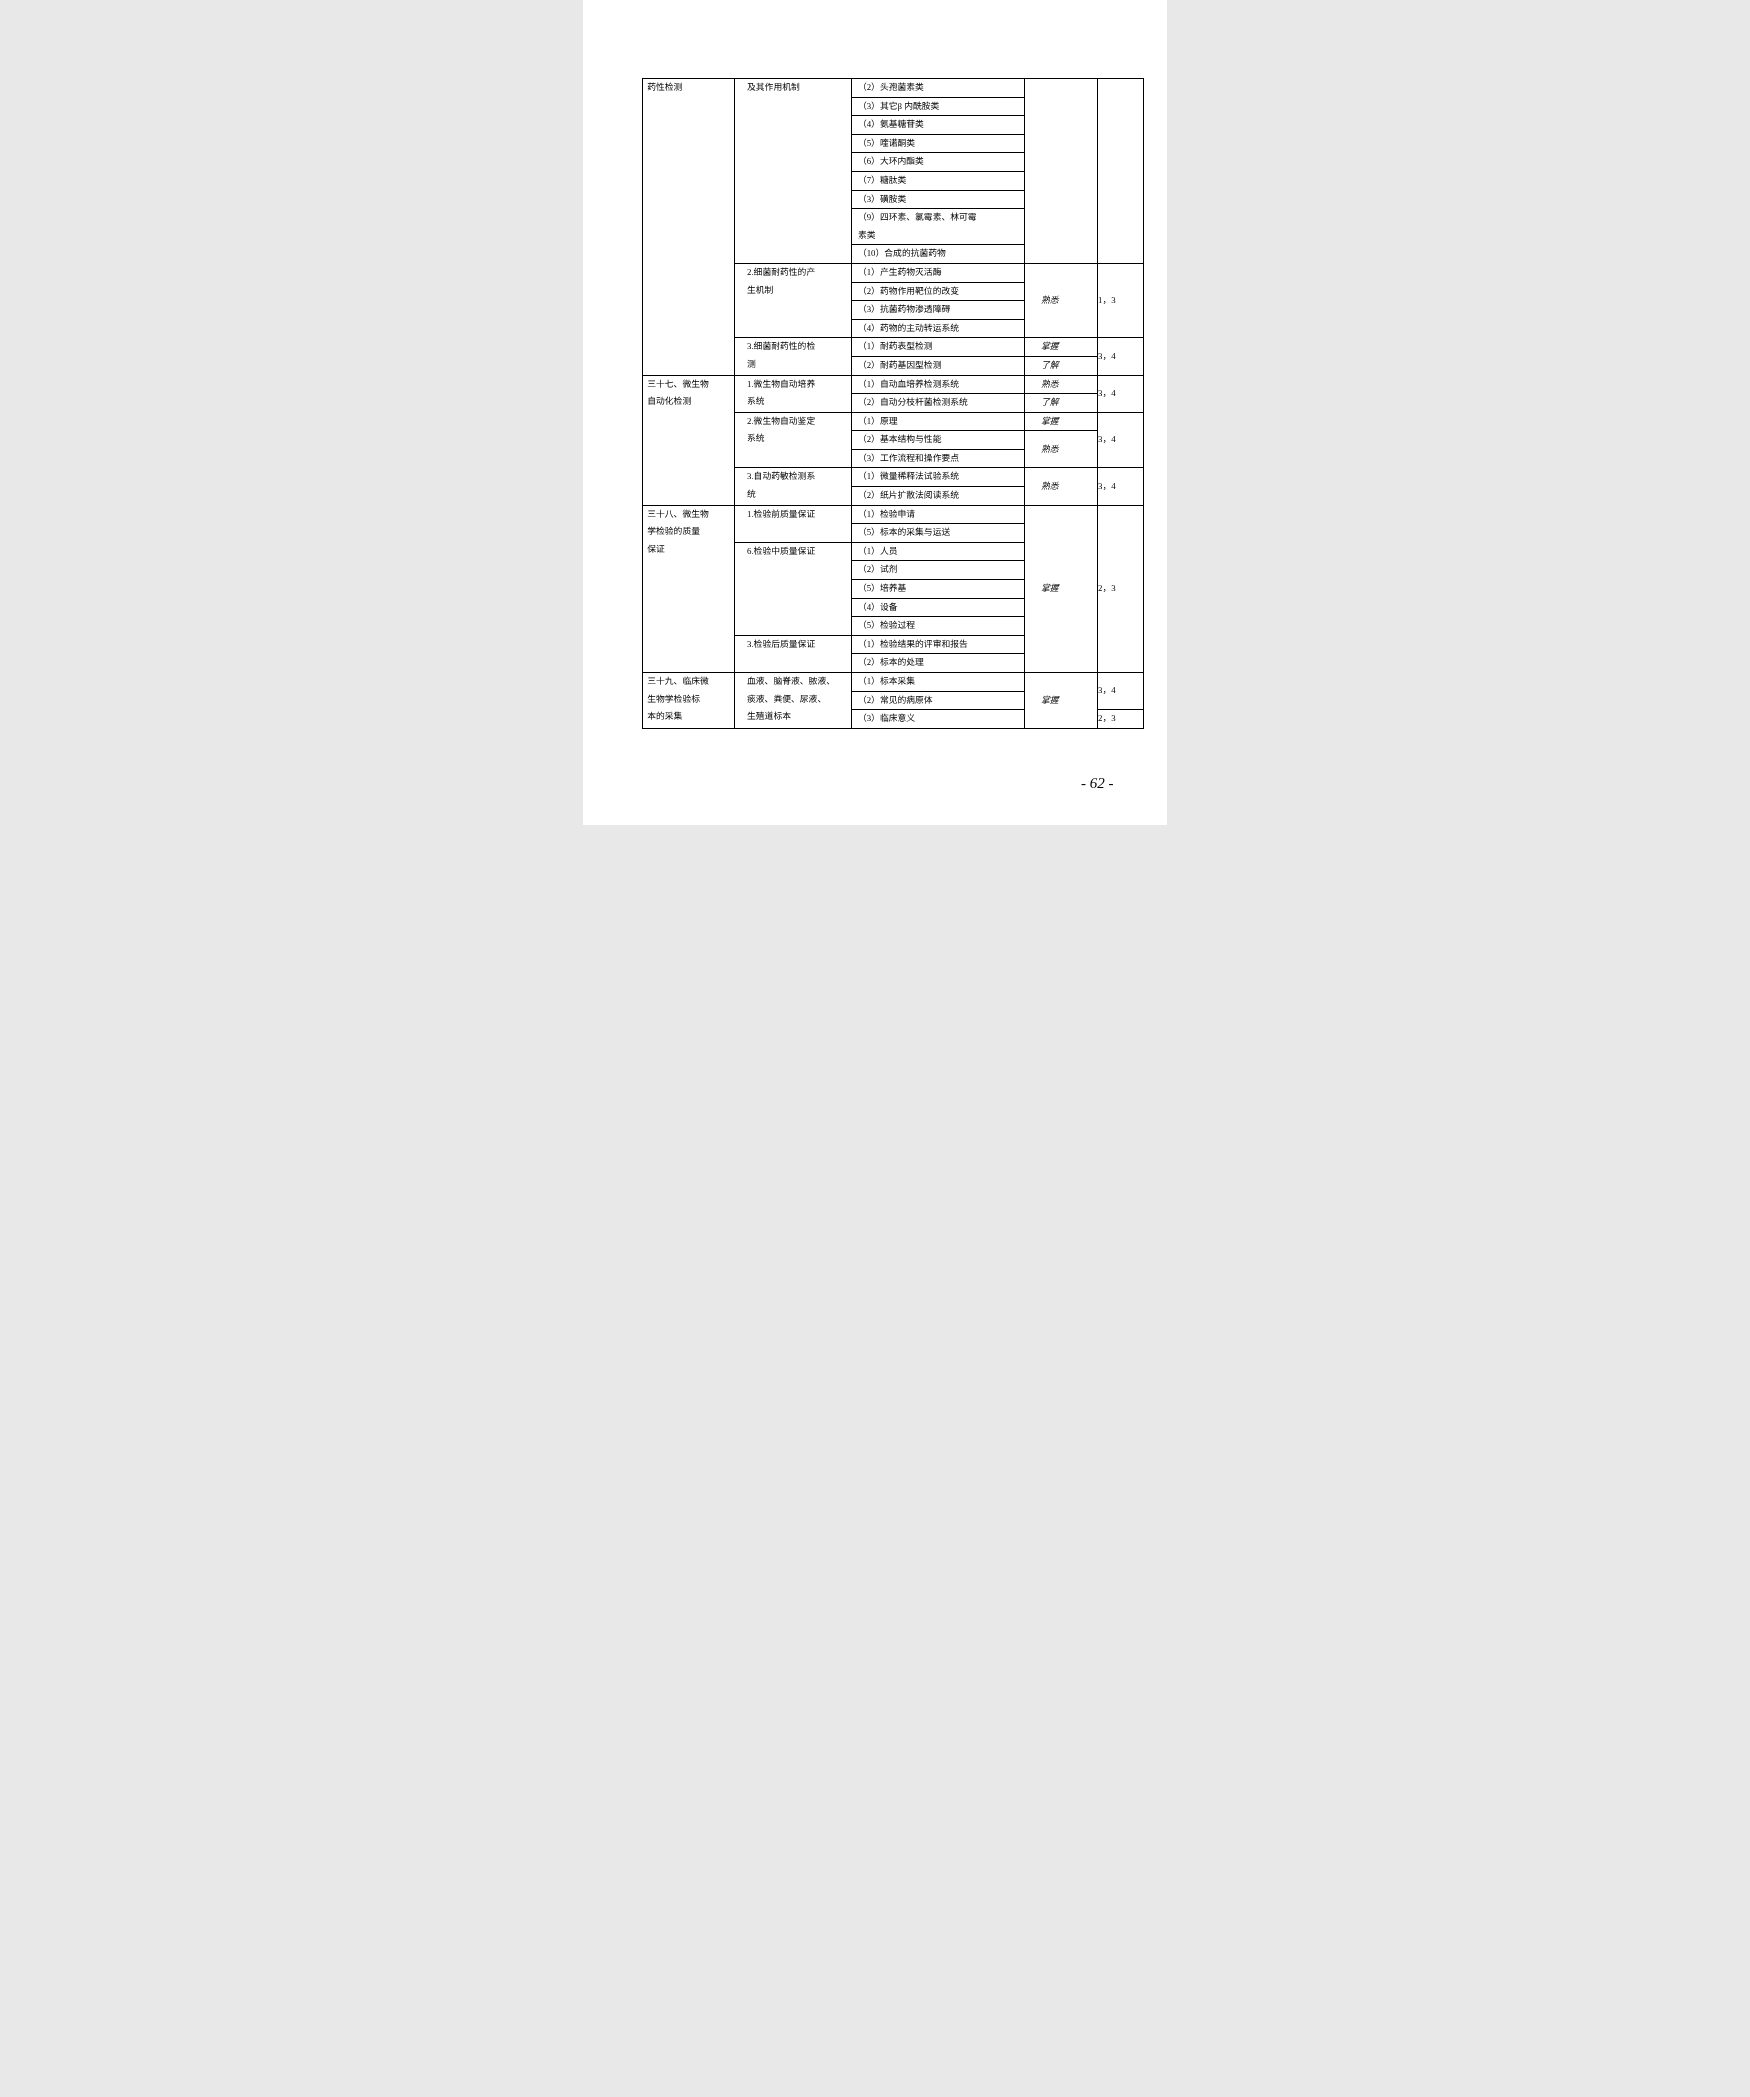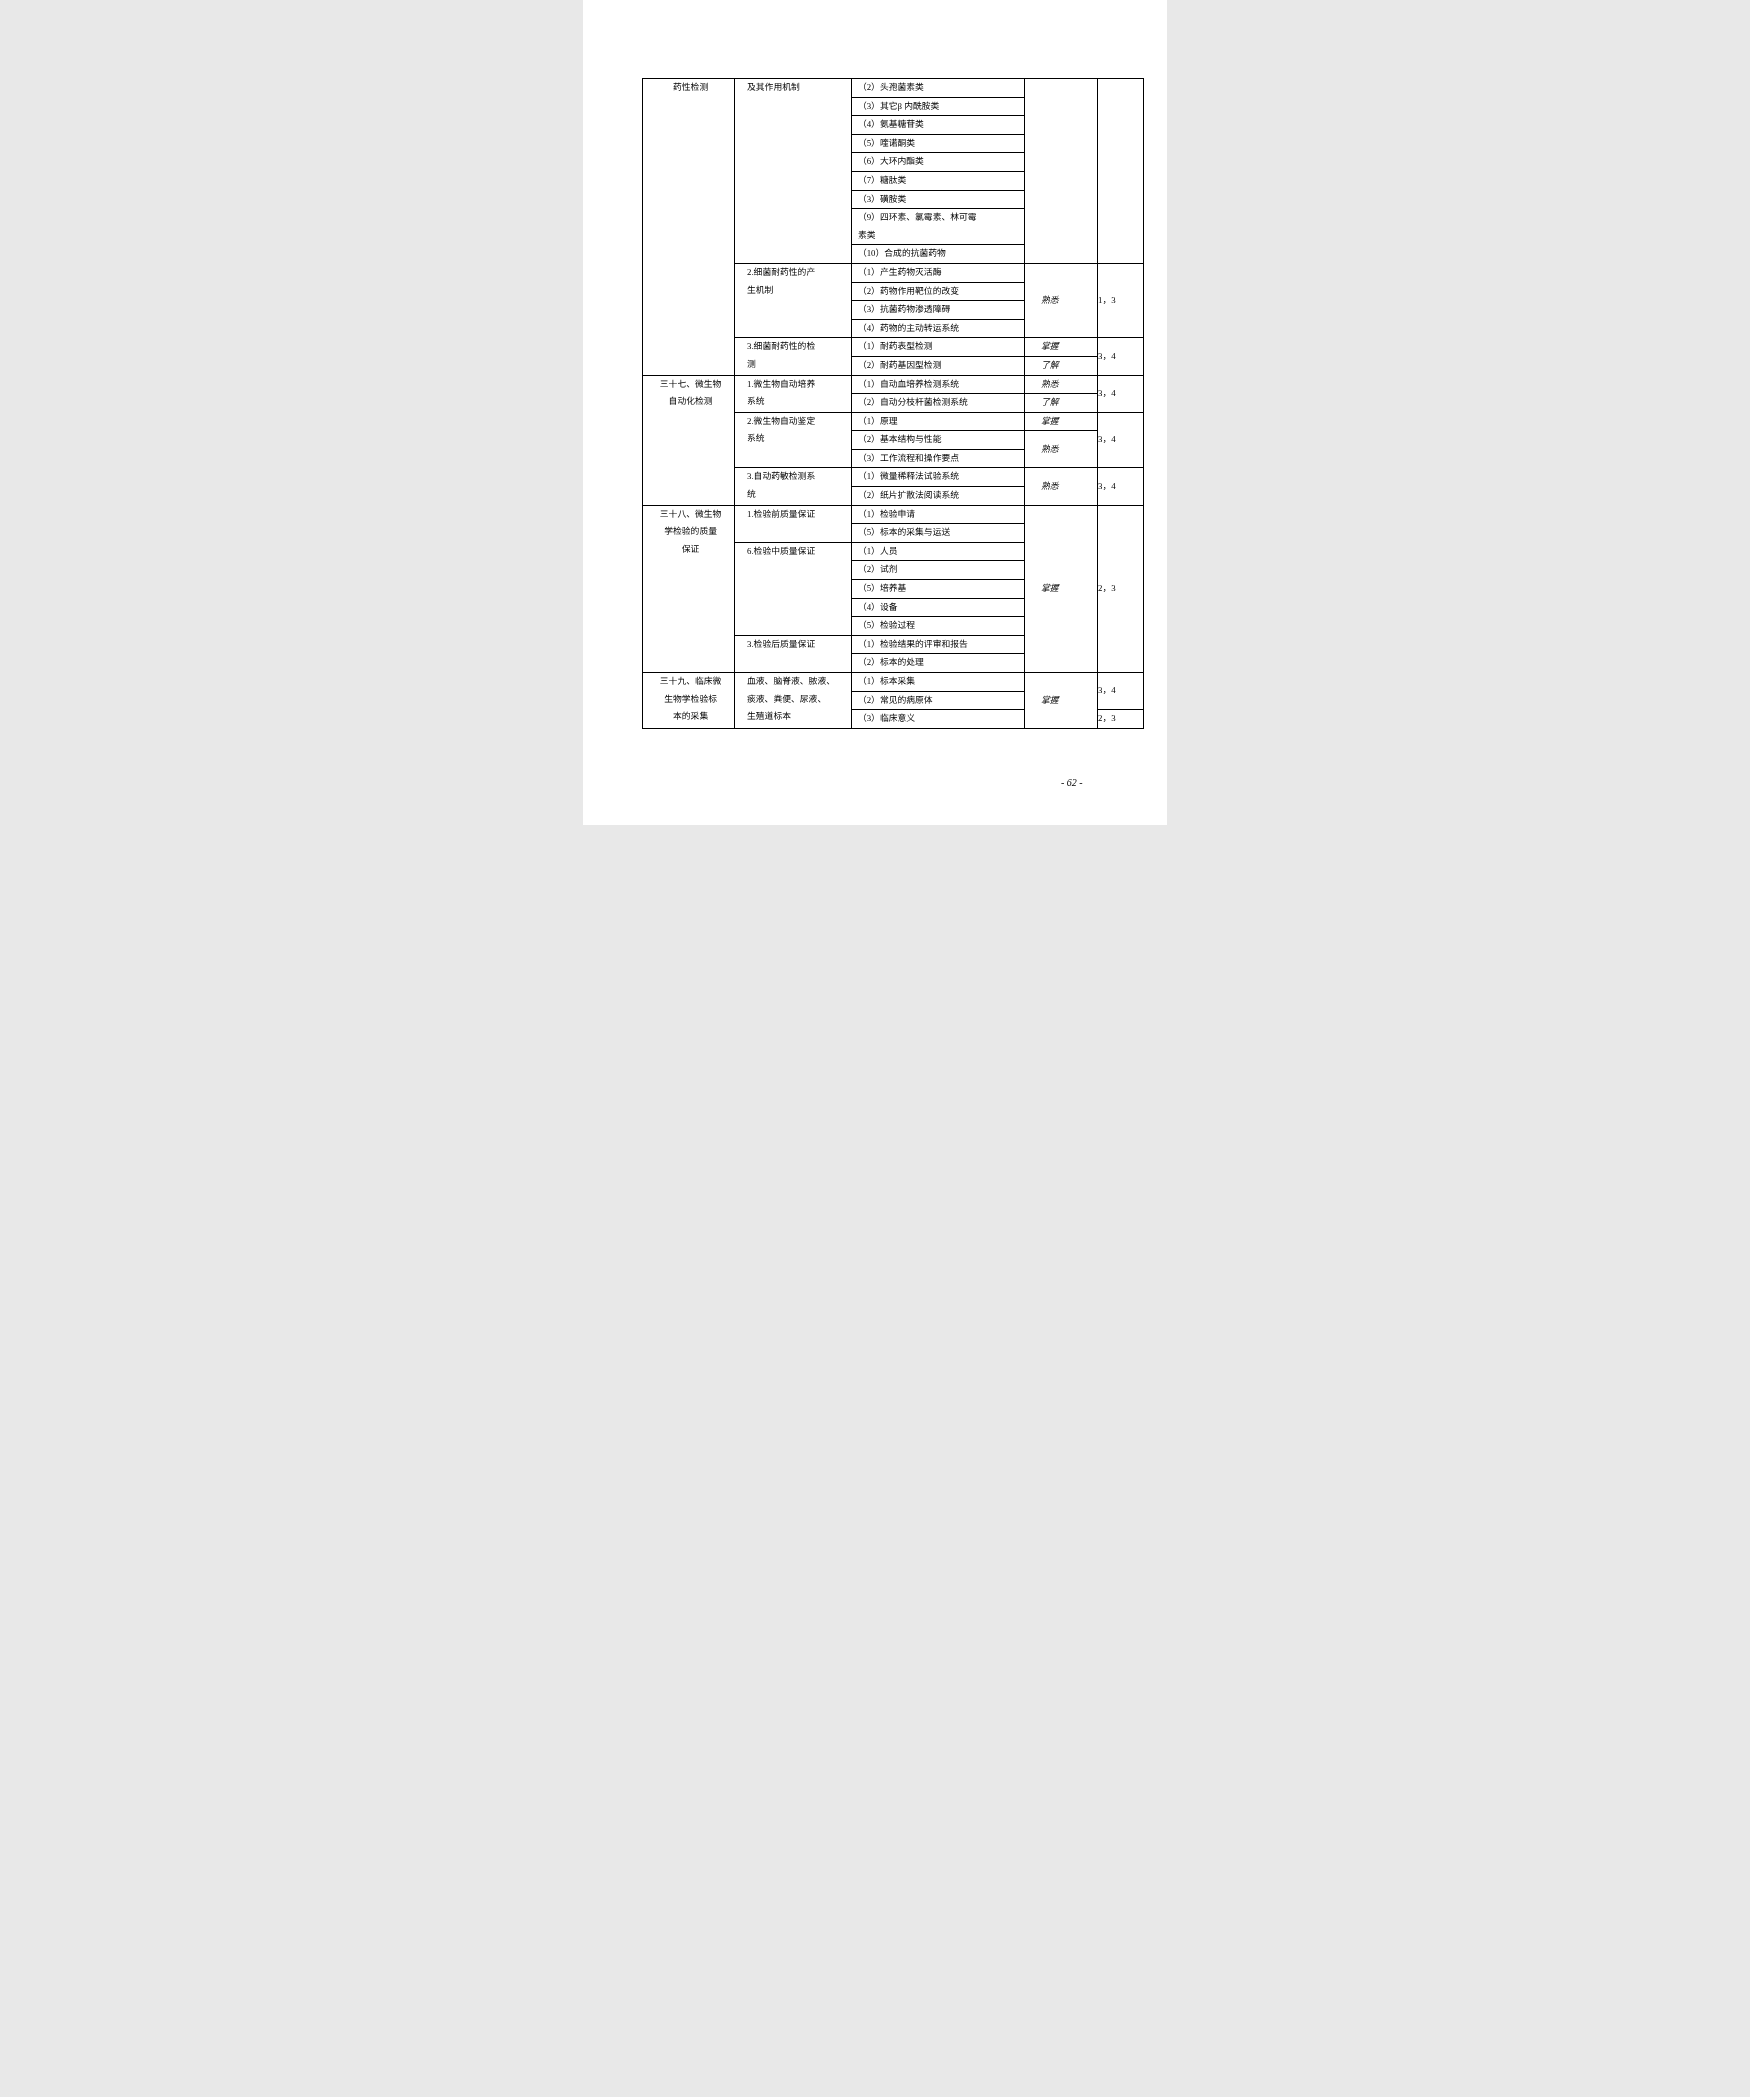--- a/index.html
+++ b/index.html
@@ -36,31 +36,31 @@
   tr.sec td { border-top: 1.3px solid #000; }
   td {
     border: 0.6px solid #000;
     font-size: 8.8px;
     line-height: 17.6px;
     padding: 0;
     vertical-align: middle;
     white-space: pre-line;
     overflow: hidden;
   }
-  td.c1 { padding-left: 4.2px; text-align: center; }
+  td.c1 { padding-left: 4.2px; }
   td.c2 { padding-left: 12px; }
   td.c3 { padding-left: 5.9px; }
   td.c4 { padding-left: 16px; font-style: italic; }
   td.c5 { }
   td.top { vertical-align: top; }
   .page-number {
     position: absolute;
     top: 777px;
-    left: 478px;
-    font-size: 10px;
+    left: 498px;
+    font-size: 15px;
     line-height: 12.6px;
     font-style: italic;
   }
 </style>
 </head>
 <body>
 
 <div class="page">
 
   <table class="syllabus">

